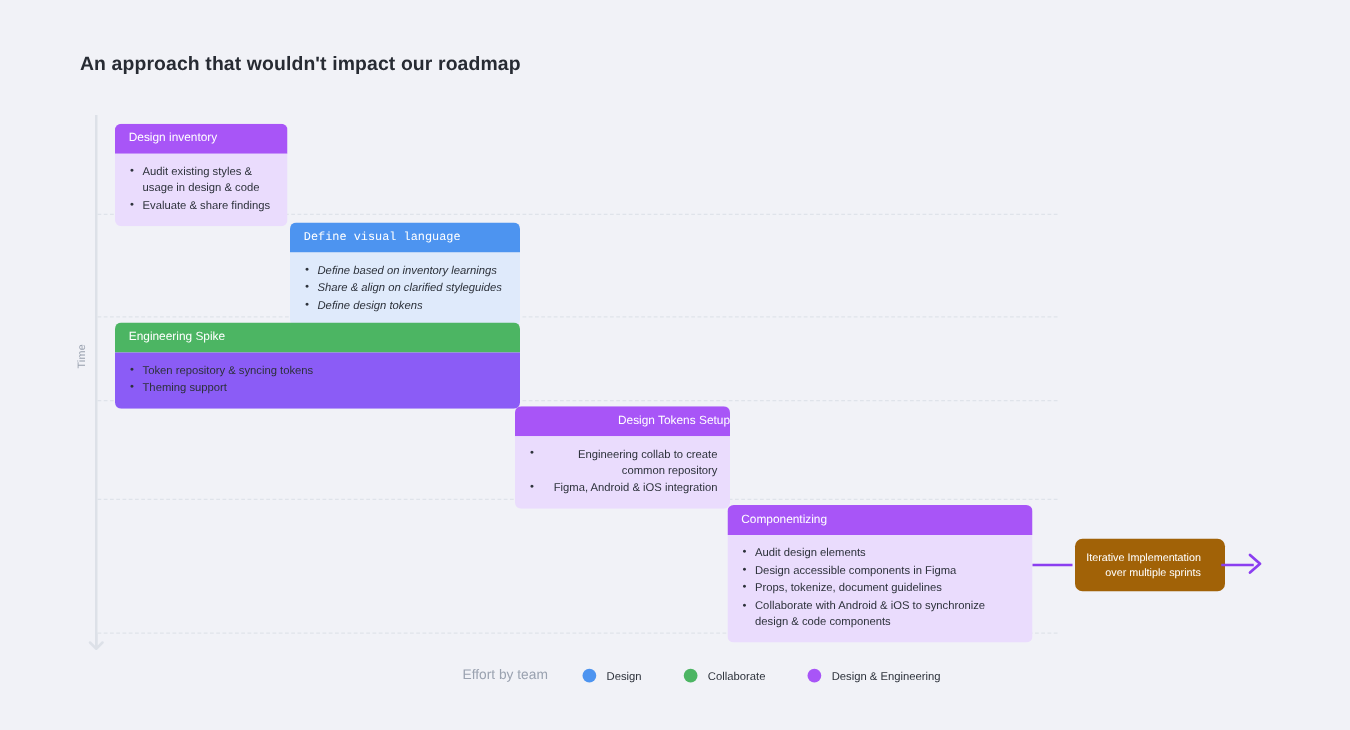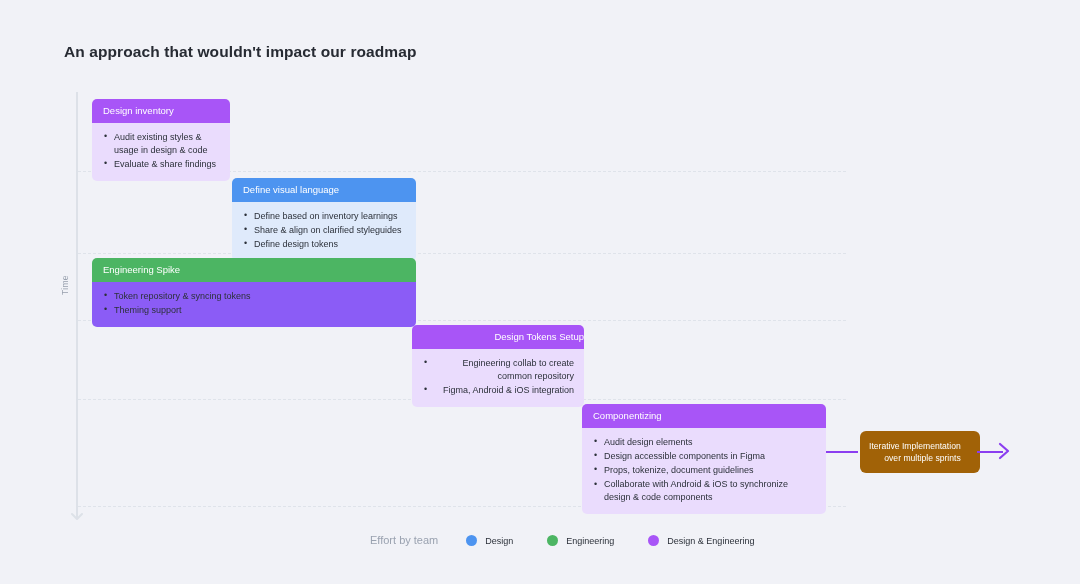--- a/index.html
+++ b/index.html
@@ -63,22 +63,22 @@
     margin-bottom: 1px;
   }
   .card-body li::before {
     content: "\2022";
     position: absolute; left: 1px; top: -0.5px;
     font-size: 9px; color: #2c313a;
   }
 
   .c-purple .card-header { background: #a855f7; }
   .c-purple .card-body   { background: #eadcfd; }
-  .c-blue   .card-header { background: #4d94f0; }
-  .c-blue   .card-body   { background: #dfeafb; }
+  .c-blue   .card-header { background: #4d94f0; font-family: Liberation Mono, monospace; }
+  .c-blue   .card-body   { background: #dfeafb; font-style: italic; }
   .c-green  .card-header { background: #4cb563; }
   .c-green  .card-body   { background: #8b5cf6; }
 
   
   .iter-box {
     position: absolute; left: 860px; top: 431px;
     width: 120px; height: 42px;
     background: #a16207; border-radius: 6px;
     display: flex; align-items: center;
     padding: 0 9px;
@@ -198,21 +198,21 @@
   </svg>
 
   <div class="legend">
     <div class="legend-caption">Effort by team</div>
     <div class="legend-item">
       <div class="legend-dot" style="background:#4d94f0;"></div>
       <div class="legend-label">Design</div>
     </div>
     <div class="legend-item">
       <div class="legend-dot" style="background:#4cb563;"></div>
-      <div class="legend-label">Engineering</div>
+      <div class="legend-label">Collaborate</div>
     </div>
     <div class="legend-item">
       <div class="legend-dot" style="background:#a855f7;"></div>
       <div class="legend-label">Design &amp; Engineering</div>
     </div>
   </div>
 
 </div>
 
 </body></html>

